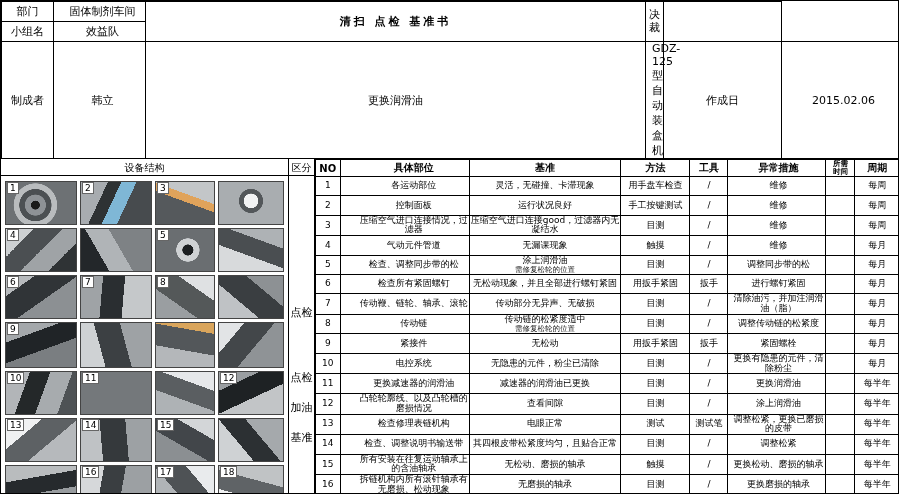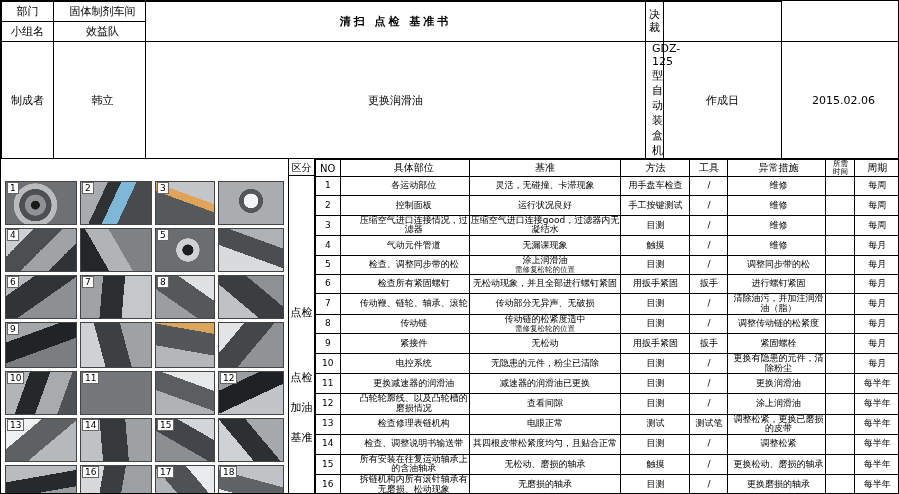--- a/index.html
+++ b/index.html
@@ -104,21 +104,21 @@
     flex: 1;
     overflow: hidden;
   }
   .main-table {
     width: 100%;
     table-layout: fixed;
   }
   .main-table th {
     font-size: 10px;
     height: 17px;
-    font-weight: normal;
+    font-weight: bold;
     background: #fff;
   }
   .main-table td {
     font-size: 9px;
     height: 19.3px;
     text-align: center;
     vertical-align: middle;
     line-height: 1.1;
     overflow: hidden;
   }
@@ -160,20 +160,21 @@
       <td class="hdr-val" style="width:248px">GDZ-125型自动装盒机</td>
       <td class="hdr-label" style="width:62px">作成日</td>
       <td class="hdr-val" style="width:auto;text-align:center">2015.02.06</td>
     </tr>
   </tbody>
     </table>
 
   <div class="body-wrap">
 
     <div class="photo-pane">
+      <div style="height:17px;border-bottom:1px solid #000;text-align:center;font-size:10px;line-height:17px;">设备结构</div>
 
       <div class="photo" style="left:4px;top:22px;width:72px;height:44px;background:linear-gradient(150deg,#cfd2d4,#6f7376 60%,#3d4044);">
         <span class="num">1</span>
         <div class="ph-inner" style="background:radial-gradient(circle at 42% 55%,#1a1a1a 0 9%,#8e9296 10% 22%,#4c5053 23% 34%,#b9bcbe 35% 46%,#6d7174 47% 100%);"></div>
       </div>
       <div class="photo" style="left:79px;top:22px;width:72px;height:44px;background:linear-gradient(170deg,#d6d8da,#4f5356);">
         <span class="num">2</span>
         <div class="ph-inner" style="background:linear-gradient(115deg,#a8acb0 0 30%,#2e3234 30% 45%,#7fb7d6 45% 62%,#474b4e 62% 100%);"></div>
       </div>
       <div class="photo" style="left:154px;top:22px;width:60px;height:44px;background:#7b7f82;">

